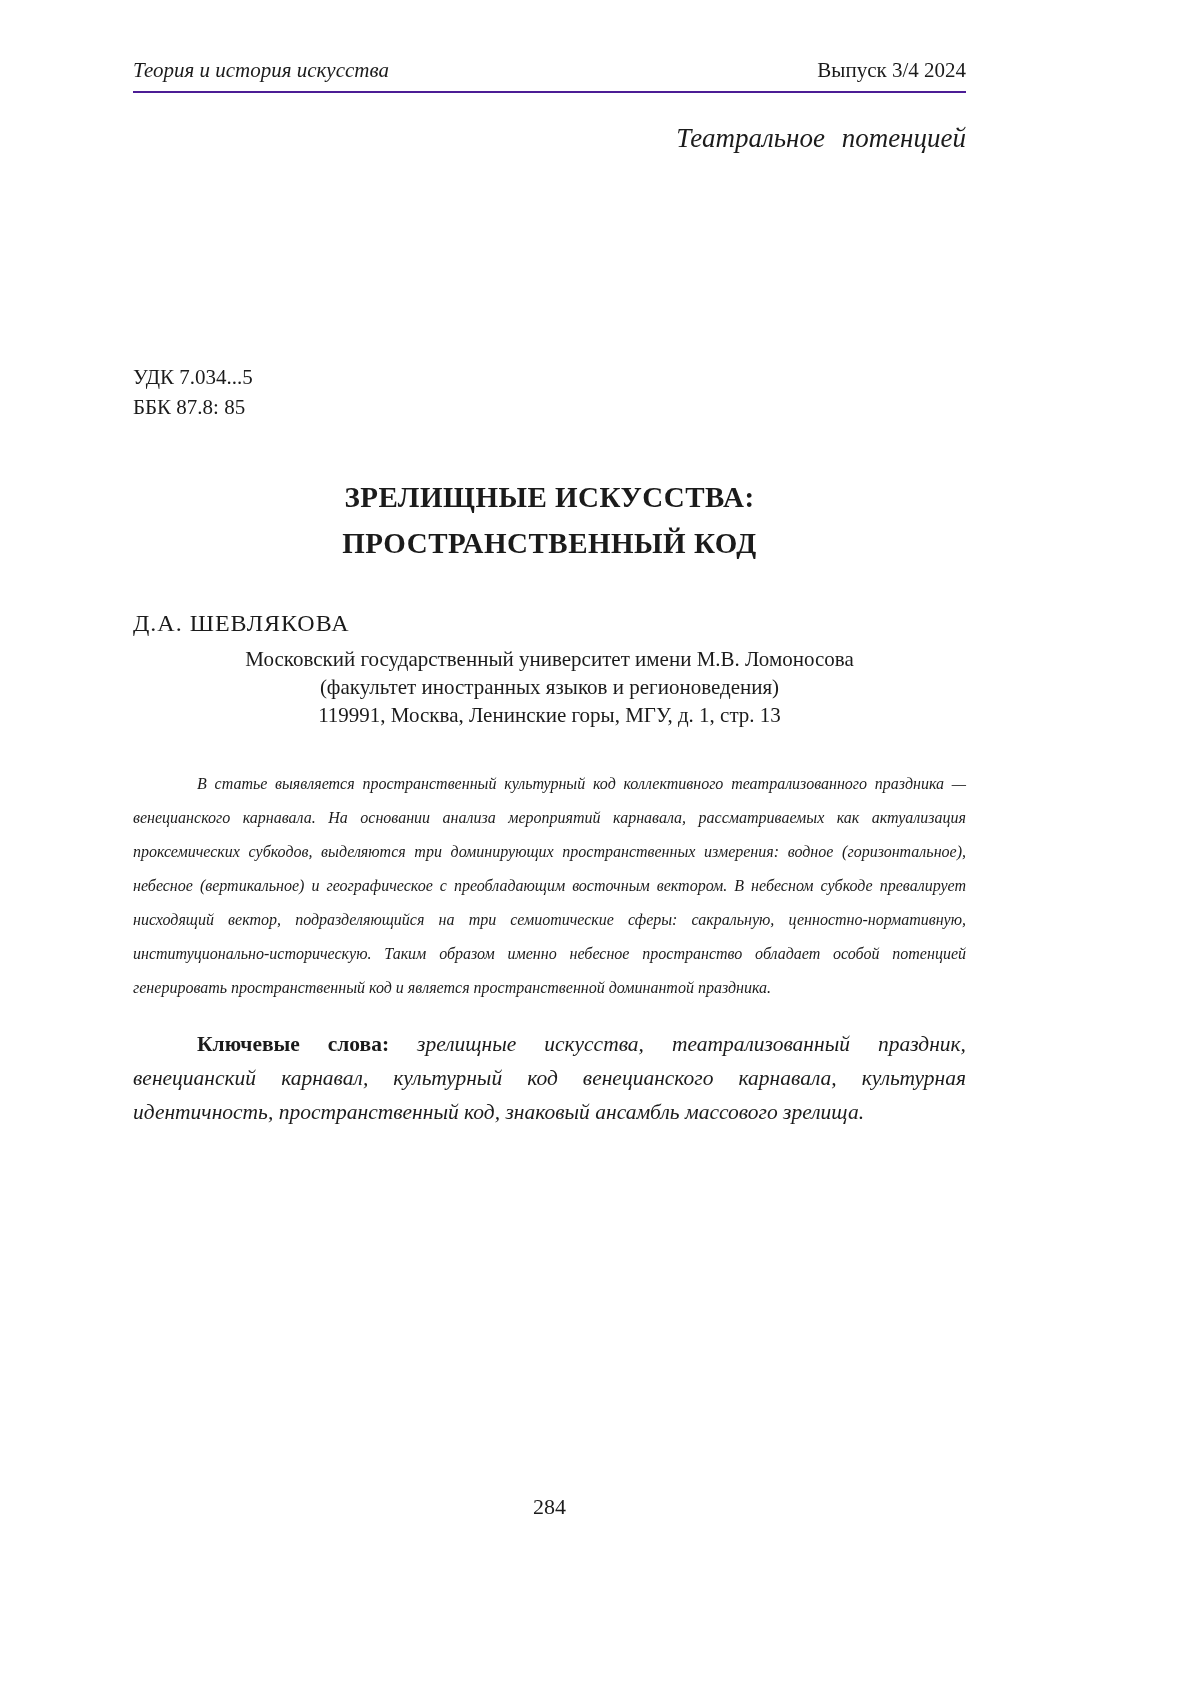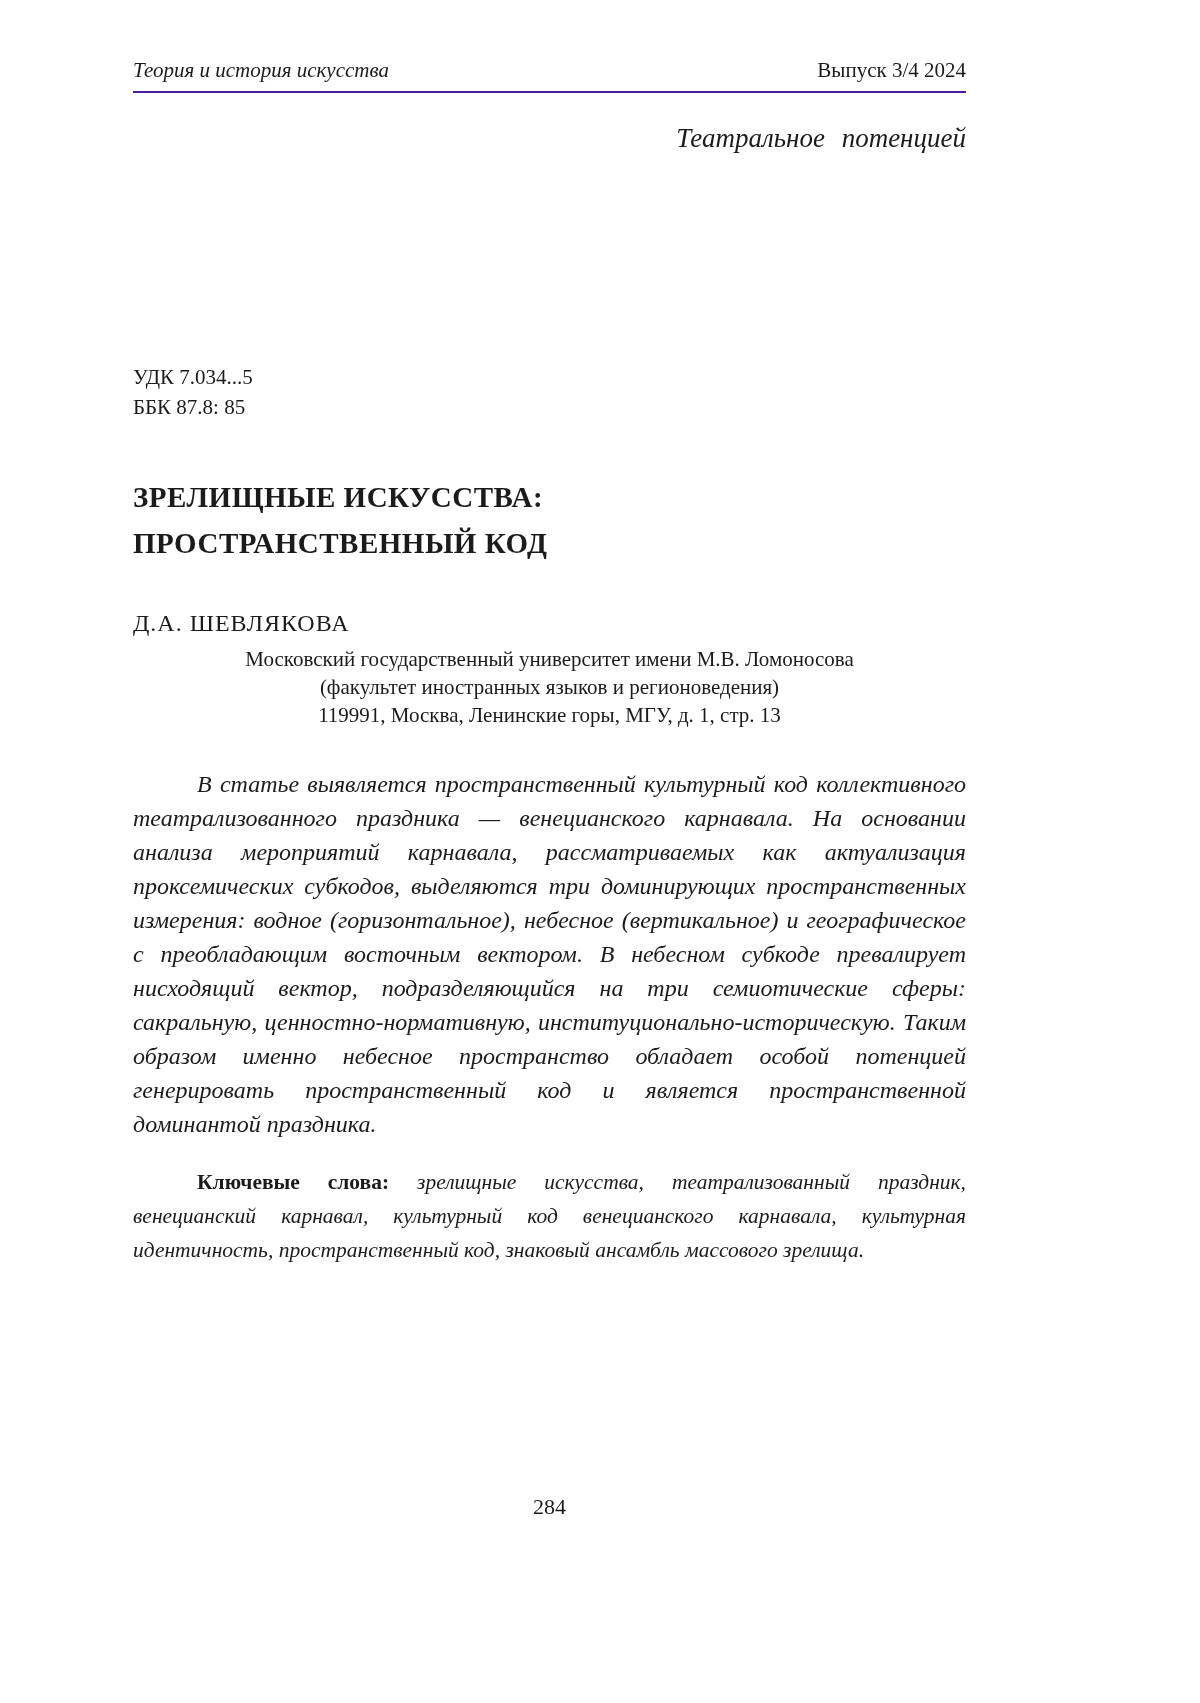--- a/index.html
+++ b/index.html
@@ -45,20 +45,21 @@
     font-size: 27px;
     word-spacing: 10px;
   }
   .udk-block {
     margin-top: 208px;
     font-size: 21px;
     line-height: 30px;
   }
   .title {
     margin: 52px 0 0 0;
+    text-align: center;
     font-weight: bold;
     font-size: 29px;
     line-height: 46px;
     letter-spacing: 0.5px;
   }
   .title-line { display: block; }
   .author {
     margin-top: 44px;
     text-align: left;
     font-size: 24px;
@@ -67,21 +68,21 @@
   .affiliation {
     margin-top: 8px;
     text-align: center;
     font-size: 21px;
     line-height: 28px;
   }
   .affiliation-line { display: block; }
   .abstract {
     margin-top: 38px;
     font-style: italic;
-    font-size: 24px;
+    font-size: 16px;
     line-height: 34px;
     text-align: justify;
     text-indent: 64px;
   }
   .keywords {
     font-style: italic;
     font-size: 21.5px;
     line-height: 34px;
     text-align: justify;
     text-indent: 64px;

